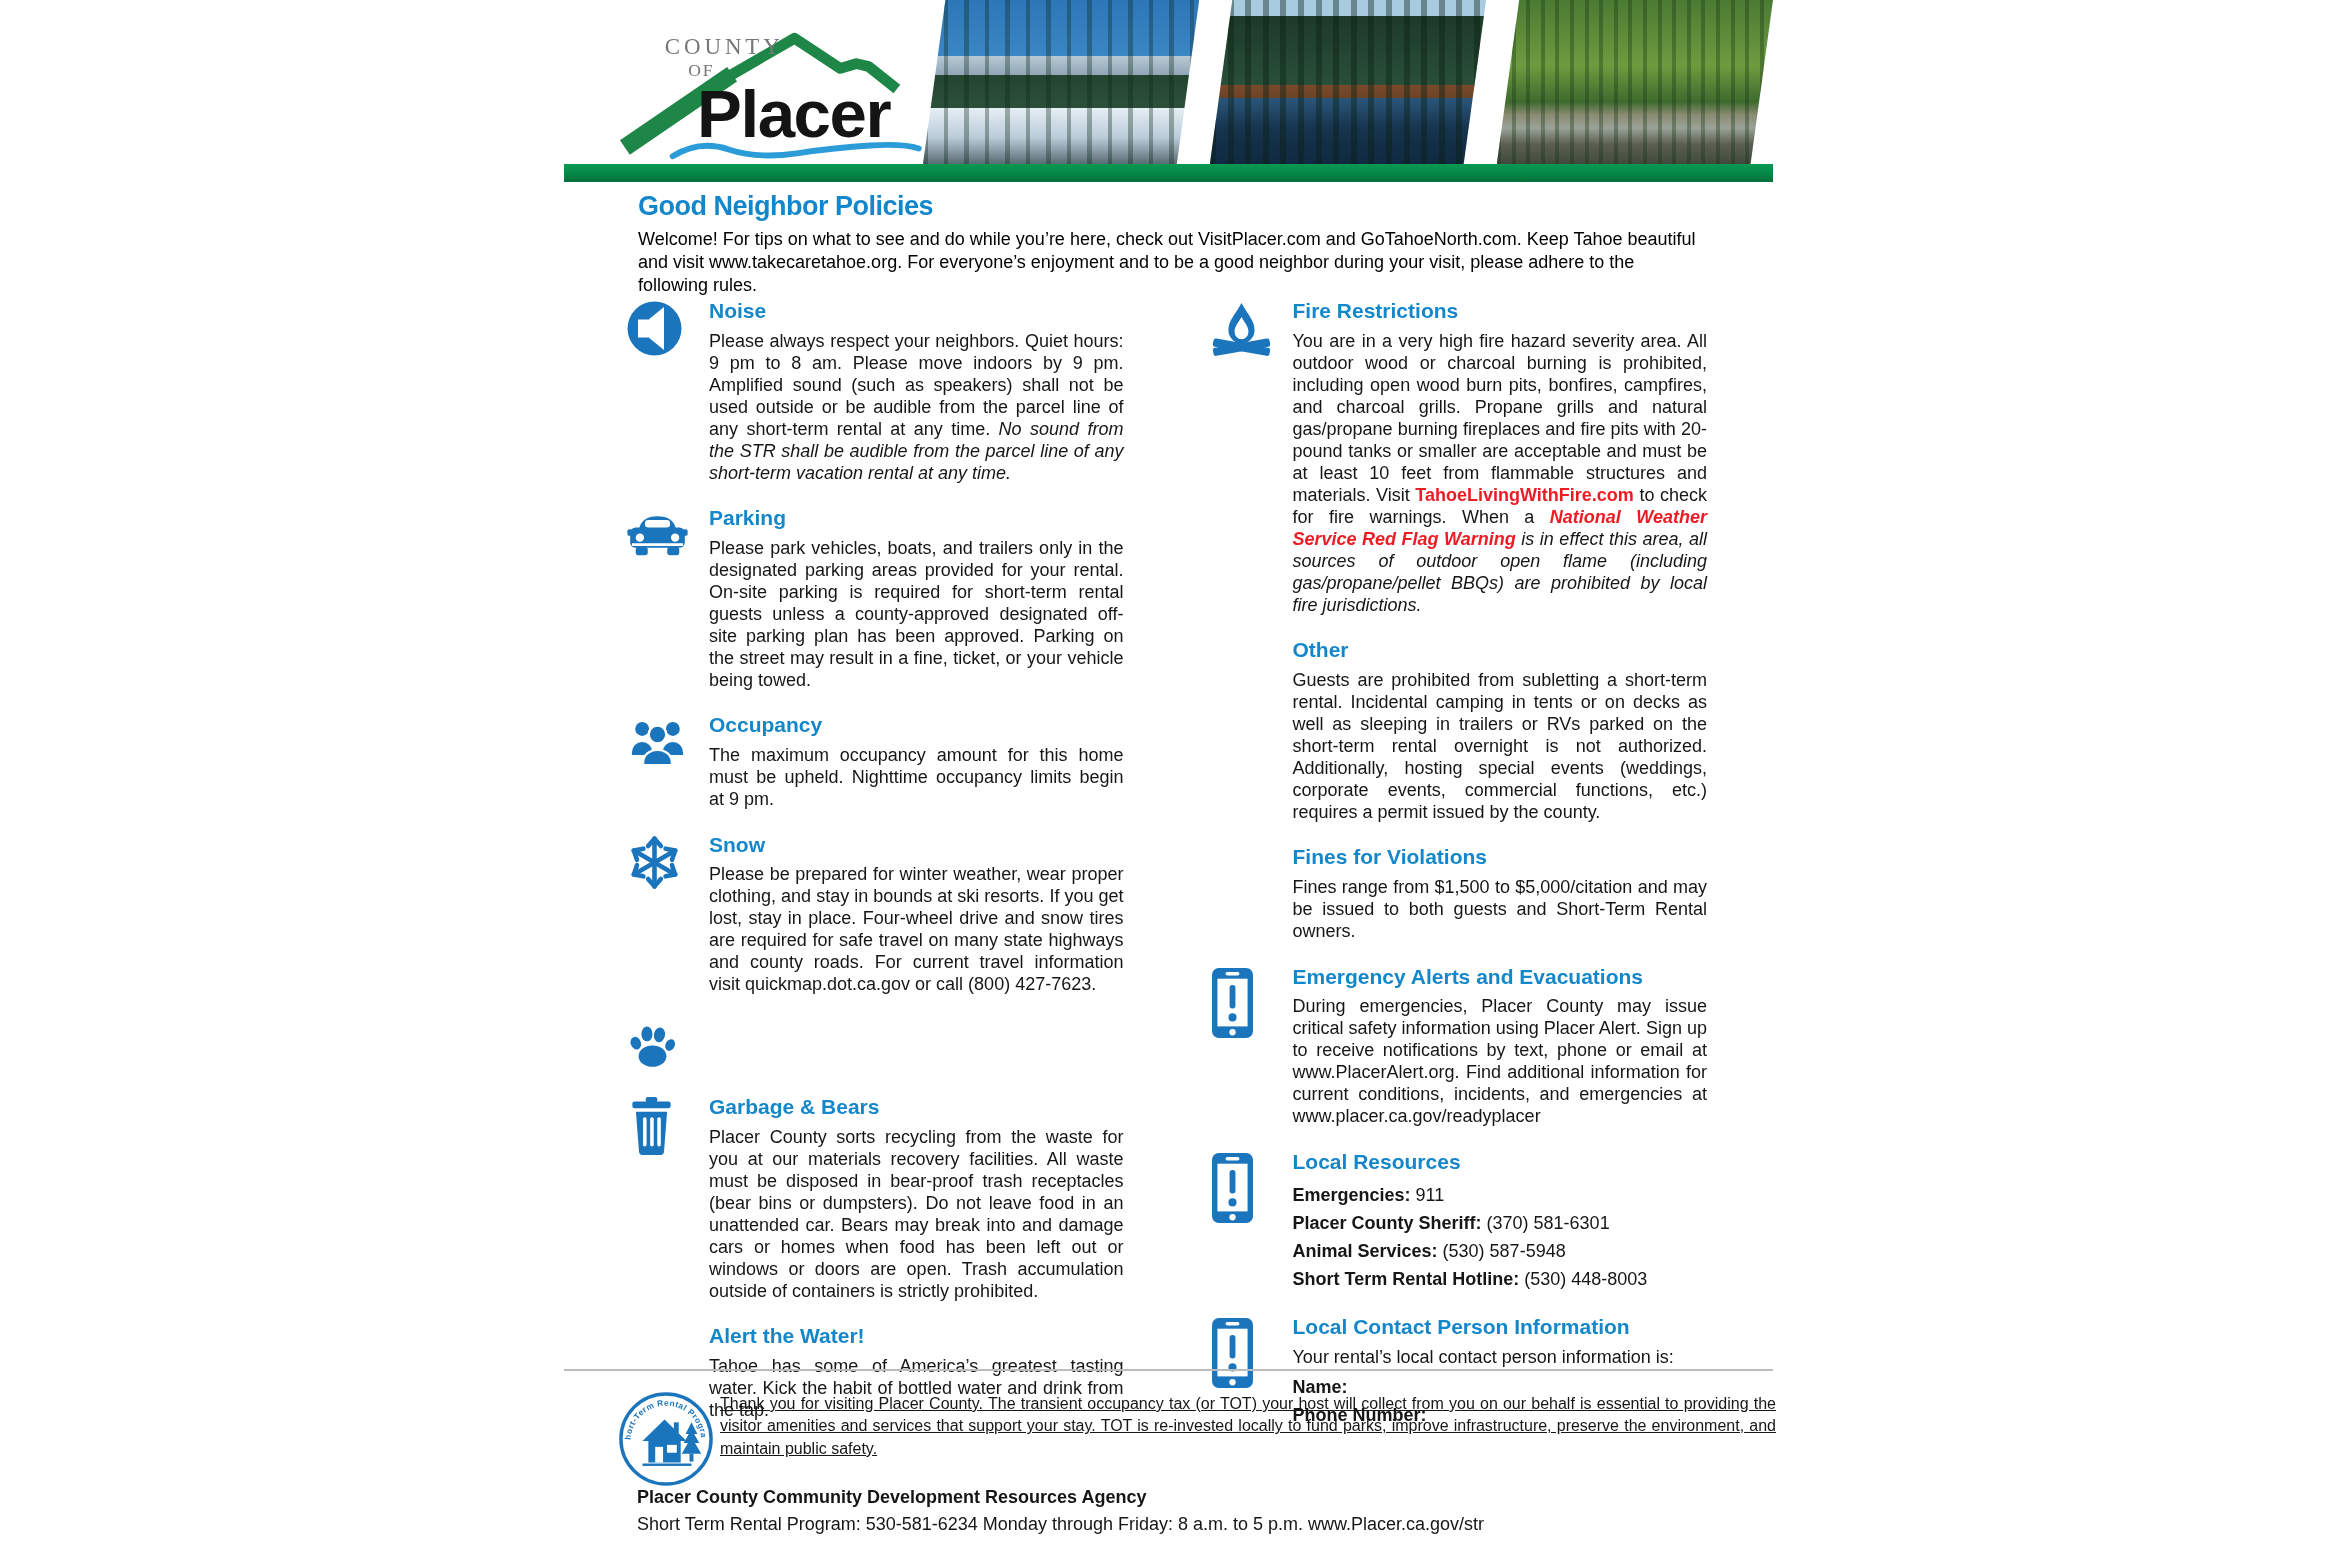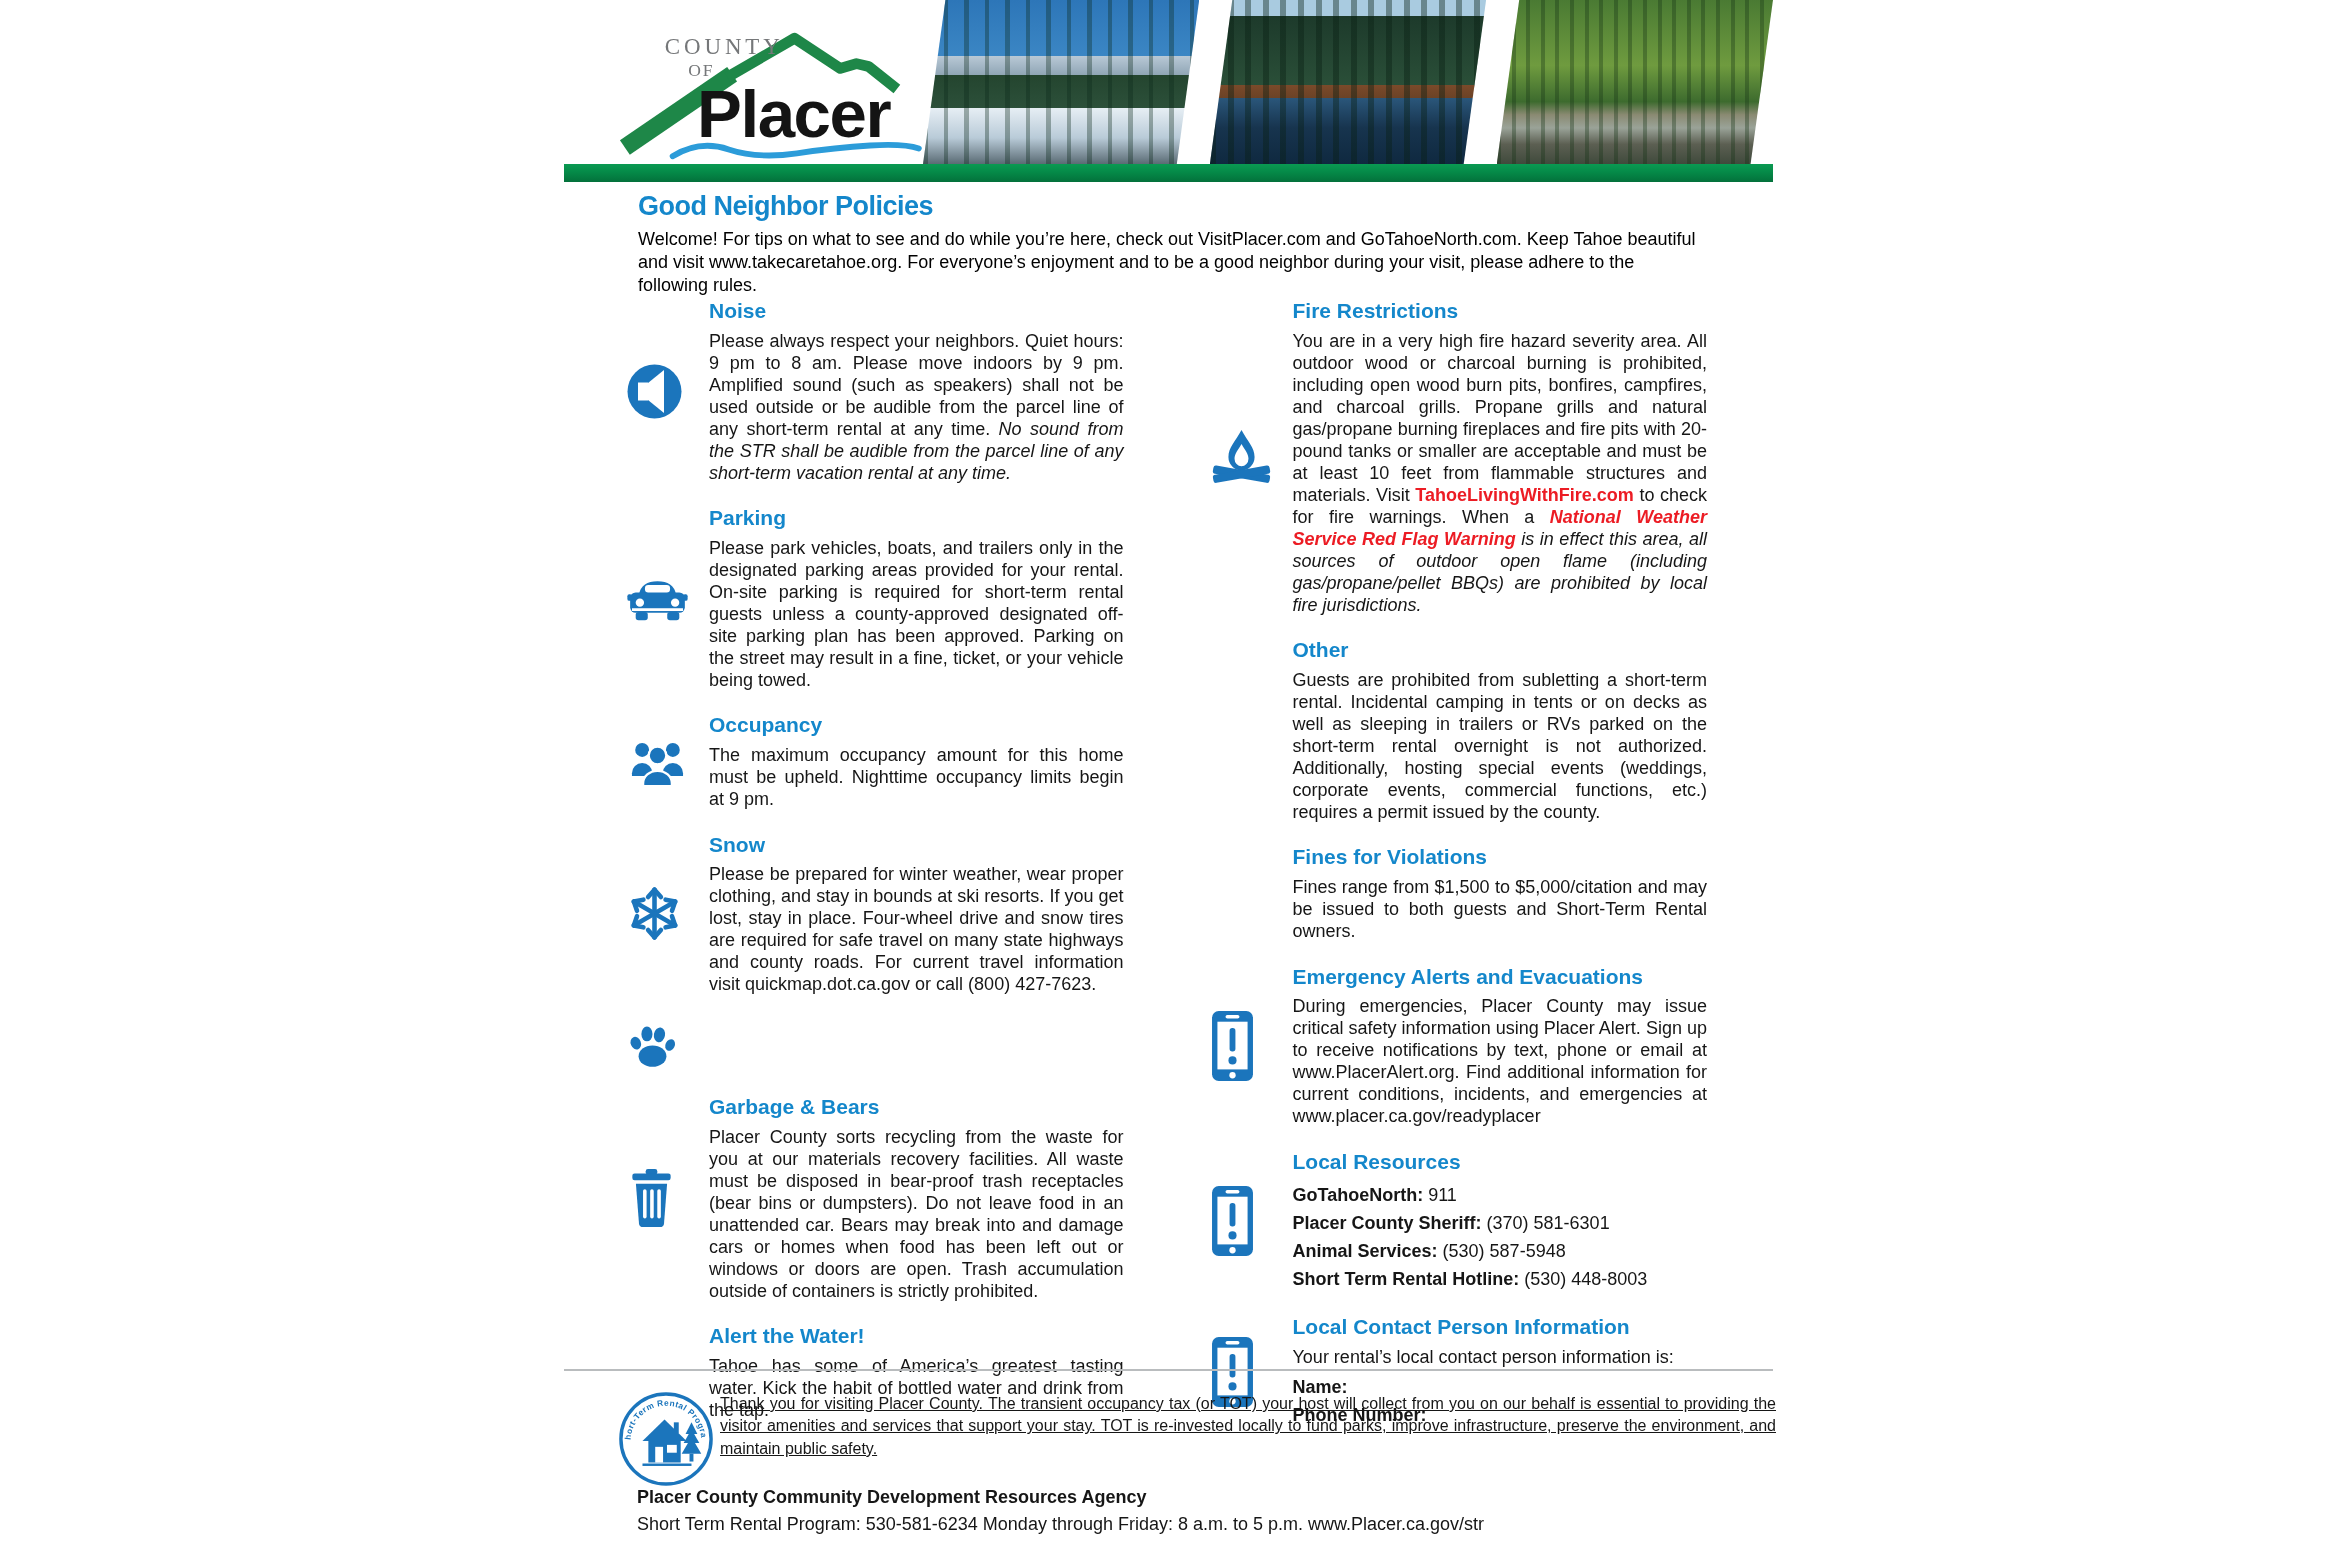--- a/index.html
+++ b/index.html
@@ -25,21 +25,21 @@
 
   
   .title{position:absolute;left:74px;top:191px;margin:0;font-size:27px;font-weight:bold;
          color:#1487cb;letter-spacing:-0.5px;}
   .intro{position:absolute;left:74px;top:228px;width:1069px;margin:0;
          font-size:18px;line-height:23px;color:#000000;}
 
   
   .columns{position:absolute;left:63px;top:299px;right:66px;display:flex;gap:87px;}
   .col{flex:1;min-width:0;}
-  .section{display:flex;margin:0 0 22.4px 0;align-items:center;}
+  .section{display:flex;margin:0 0 22.4px 0;}
   .icon-cell{width:82px;flex:none;padding-top:2px;}
   .text-cell{flex:1;min-width:0;}
   .section h3{margin:0 0 6.8px 0;font-size:21px;font-weight:bold;color:#1487cb;}
   .body{margin:0;font-size:18px;line-height:22px;text-align:justify;}
   .run.i{font-style:italic;}
   .run.rb{color:#ec1c24;font-weight:bold;}
   .run.rbi{color:#ec1c24;font-weight:bold;font-style:italic;}
   .res-line{font-size:18px;line-height:28px;}
   .res-line b{font-weight:bold;}
   .lead{margin:0 0 4.9px 0;font-size:18px;line-height:22px;}
@@ -245,21 +245,21 @@
             <div class="icon-cell"><svg viewBox="0 0 95 160" width="43" height="72">
      <rect x="2" y="2" width="91" height="156" rx="15" fill="#1b75bc"></rect>
      <rect x="14" y="26" width="67" height="106" fill="#fff"></rect>
      <rect x="32" y="11" width="31" height="8" rx="4" fill="#fff"></rect>
      <circle cx="47.5" cy="145" r="7" fill="#fff"></circle>
      <rect x="41" y="40" width="13" height="52" rx="6" fill="#1b75bc"></rect>
      <circle cx="47.5" cy="112" r="9" fill="#1b75bc"></circle>
               </svg></div>
             <div class="text-cell">
               <h3>Local Resources</h3>
-              <div class="res-line"><b>GoTahoeNorth: </b><span>911</span></div>
+              <div class="res-line"><b>Emergencies: </b><span>911</span></div>
               <div class="res-line"><b>Placer County Sheriff: </b><span>(370) 581-6301</span></div>
               <div class="res-line"><b>Animal Services: </b><span>(530) 587-5948</span></div>
               <div class="res-line"><b>Short Term Rental Hotline: </b><span>(530) 448-8003</span></div>
             </div>
           </section>
           <section class="section">
             <div class="icon-cell"><svg viewBox="0 0 95 160" width="43" height="72">
      <rect x="2" y="2" width="91" height="156" rx="15" fill="#1b75bc"></rect>
      <rect x="14" y="26" width="67" height="106" fill="#fff"></rect>
      <rect x="32" y="11" width="31" height="8" rx="4" fill="#fff"></rect>

